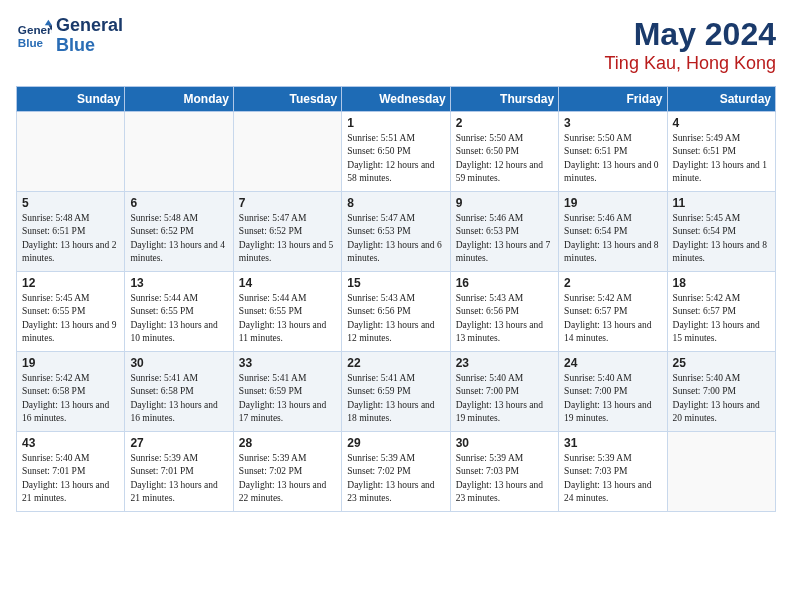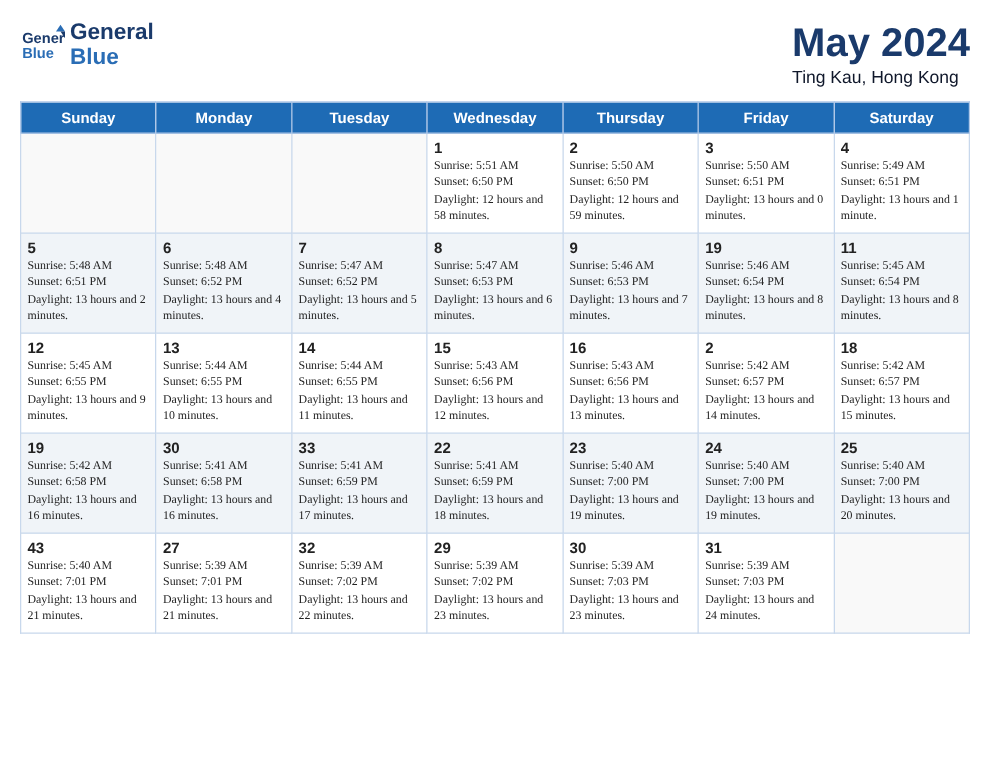--- a/index.html
+++ b/index.html
@@ -25,42 +25,42 @@
       font-size: 18px;
       font-weight: bold;
       color: #1a3a6b;
       line-height: 1.1;
     }
     .logo-blue { color: #2a6db5; }
     .logo-icon {
       width: 36px;
       height: 36px;
     }
-    .title-area { }
+    .title-area { text-align: right; }
     .month-title {
       font-size: 32px;
       font-weight: bold;
       color: #1a3a6b;
     }
     .location {
-      font-size: 14px;
-      color: #0f172a;
+      font-size: 18px;
+      color: #b91c1c;
     }
     table {
       width: 100%;
       border-collapse: collapse;
       table-layout: fixed;
     }
     th {
       background-color: #1e6bb5;
       color: #fff;
       font-size: 12px;
       font-weight: bold;
       padding: 5px 4px;
-      text-align: center;
+      text-align: right;
       border: 1px solid #b0c8e8;
     }
     td {
       border: 1px solid #c8d8ec;
       vertical-align: top;
       padding: 4px 5px;
       height: 80px;
       background: #fff;
       font-size: 10px;
       color: #222;
@@ -310,21 +310,21 @@
 and 21 minutes.</div>
         </td>
         <td>
           <span class="day-num">27</span>
           <div class="day-info">Sunrise: 5:39 AM
 Sunset: 7:01 PM
 Daylight: 13 hours
 and 21 minutes.</div>
         </td>
         <td>
-          <span class="day-num">32</span>
+          <span class="day-num">28</span>
           <div class="day-info">Sunrise: 5:39 AM
 Sunset: 7:02 PM
 Daylight: 13 hours
 and 22 minutes.</div>
         </td>
         <td>
           <span class="day-num">29</span>
           <div class="day-info">Sunrise: 5:39 AM
 Sunset: 7:02 PM
 Daylight: 13 hours

